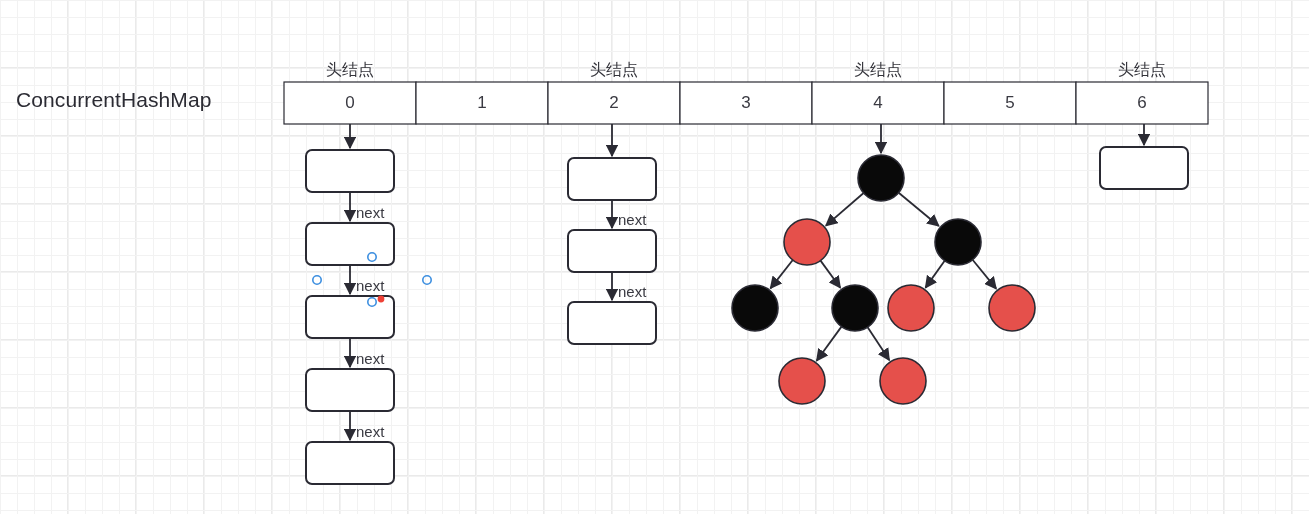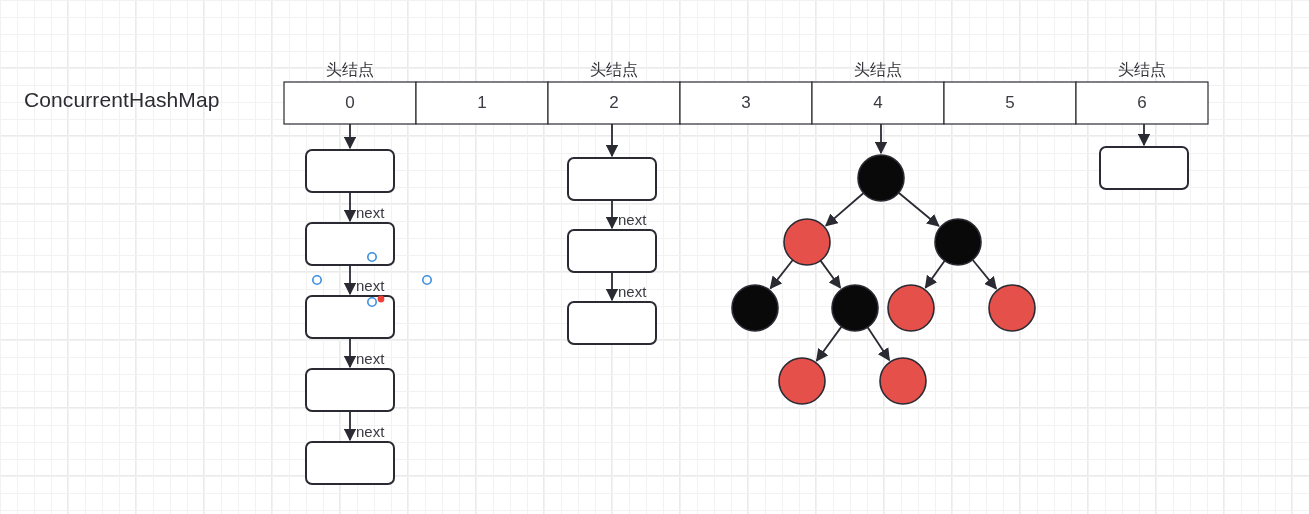--- a/index.html
+++ b/index.html
@@ -24,21 +24,21 @@
   }
   #svg-layer {
     position: absolute;
     left: 0;
     top: 0;
     width: 1309px;
     height: 514px;
   }
   .title-label {
     position: absolute;
-    left: 24px;
+    left: 16px;
     top: 88px;
     font-size: 21px;
     color: #2b2b33;
     letter-spacing: 0.1px;
     white-space: nowrap;
   }
   .head-label {
     position: absolute;
     font-size: 16px;
     color: #33333a;

